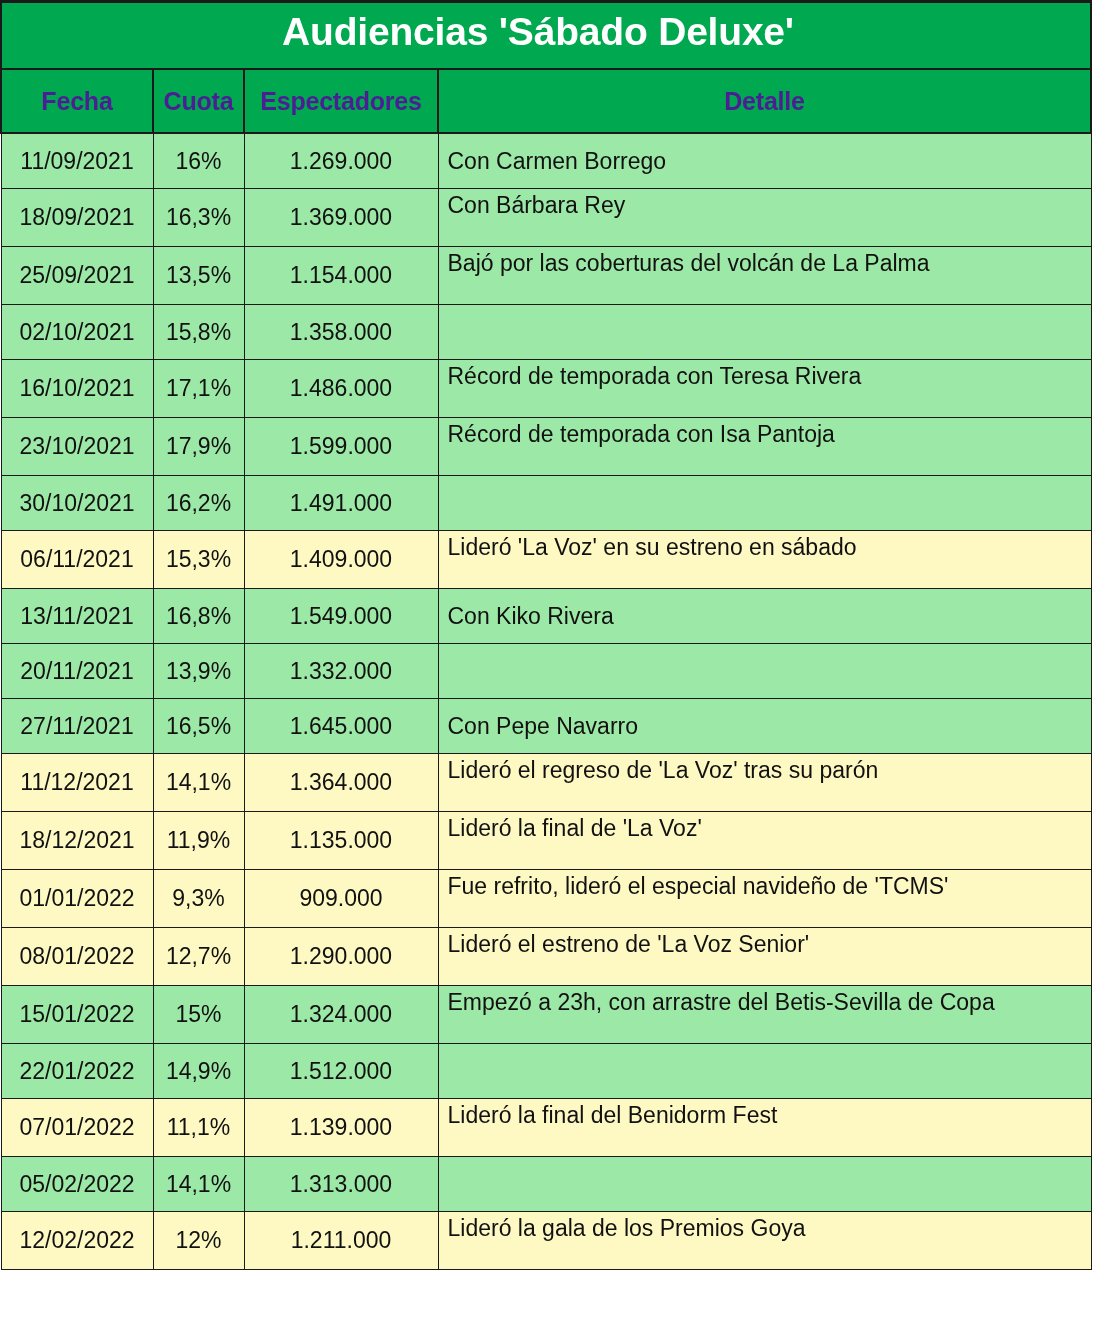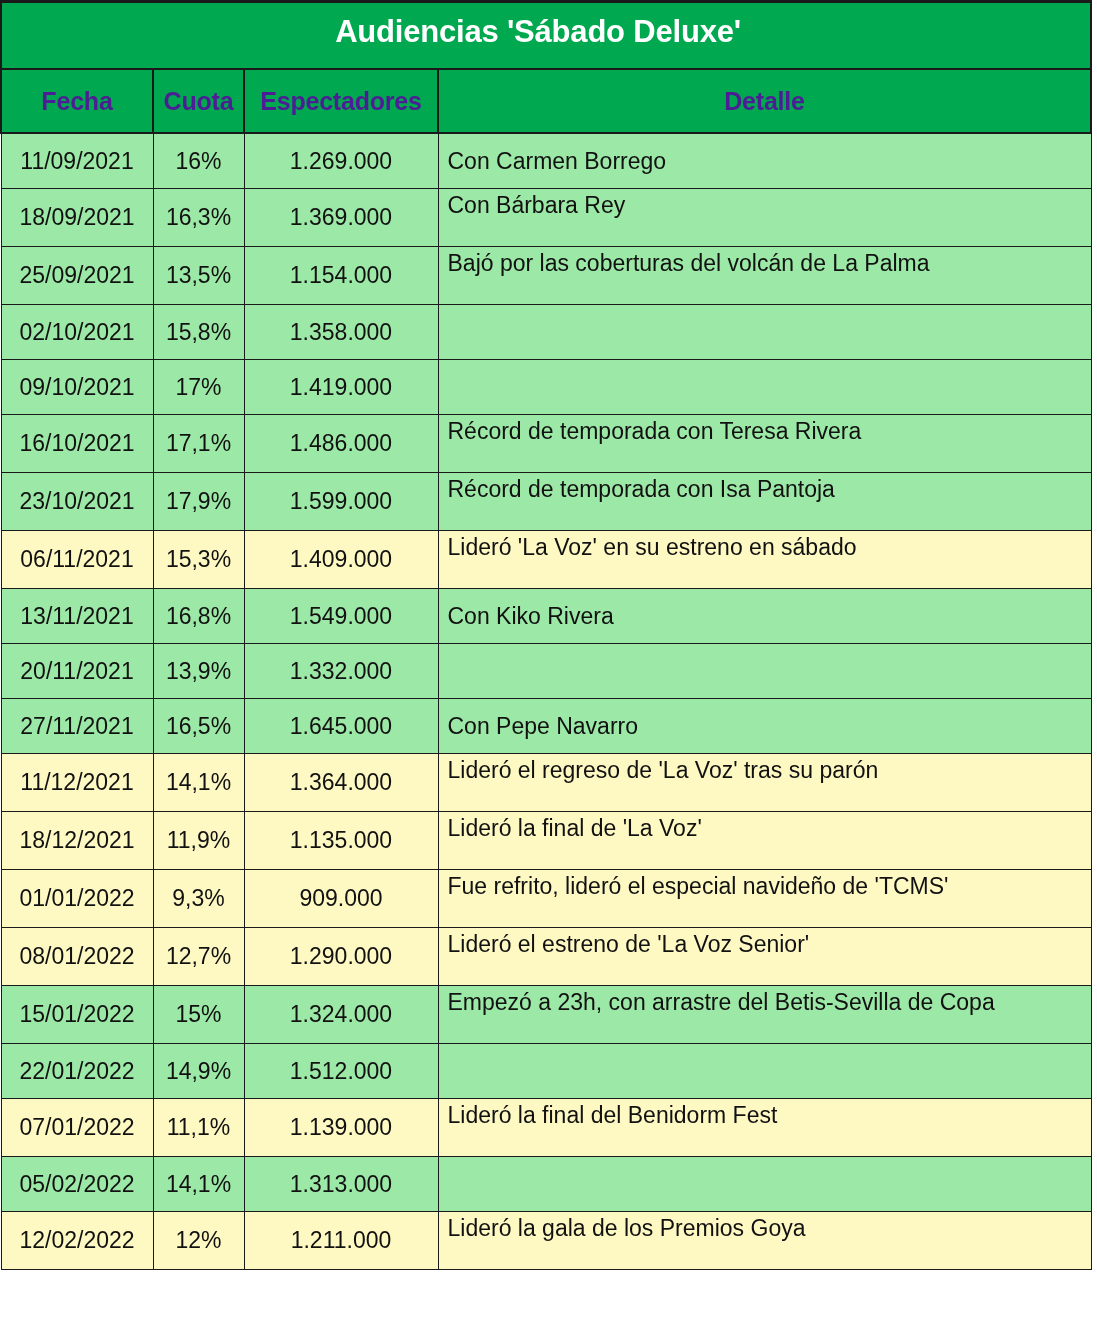--- a/index.html
+++ b/index.html
@@ -33,21 +33,21 @@
   col.c-fecha      { width: 152px; }
   col.c-cuota      { width:  91px; }
   col.c-espect     { width: 194px; }
   col.c-detalle    { width: 653px; }
 
   
   tr.title-row td {
     background: #00a94f;
     color: #ffffff;
     font-weight: bold;
-    font-size: 31px;
+    font-size: 39px;
     text-align: center;
     height: 57px;
     padding: 0 16px 8px 0;
     vertical-align: middle;
     border: 2px solid #1a1a1a;
     letter-spacing: -0.2px;
   }
 
   
   tr.head-row th {
@@ -132,38 +132,38 @@
           <td class="cuota">13,5%</td>
           <td class="espect">1.154.000</td>
           <td class="detalle">Bajó por las coberturas del volcán de La Palma</td>
         </tr>
         <tr class="bg-green">
           <td class="fecha">02/10/2021</td>
           <td class="cuota">15,8%</td>
           <td class="espect">1.358.000</td>
           <td class="detalle"></td>
         </tr>
-        <tr class="bg-green">
-          <td class="fecha">09/10/2021</td>
-          <td class="cuota">17%</td>
-          <td class="espect">1.419.000</td>
-          <td class="detalle"></td>
-        </tr>
         <tr class="bg-green det-top">
           <td class="fecha">16/10/2021</td>
           <td class="cuota">17,1%</td>
           <td class="espect">1.486.000</td>
           <td class="detalle">Récord de temporada con Teresa Rivera</td>
         </tr>
         <tr class="bg-green det-top">
           <td class="fecha">23/10/2021</td>
           <td class="cuota">17,9%</td>
           <td class="espect">1.599.000</td>
           <td class="detalle">Récord de temporada con Isa Pantoja</td>
         </tr>
+        <tr class="bg-green">
+          <td class="fecha">30/10/2021</td>
+          <td class="cuota">16,2%</td>
+          <td class="espect">1.491.000</td>
+          <td class="detalle"></td>
+        </tr>
         <tr class="bg-white det-top">
           <td class="fecha">06/11/2021</td>
           <td class="cuota">15,3%</td>
           <td class="espect">1.409.000</td>
           <td class="detalle">Lideró 'La Voz' en su estreno en sábado</td>
         </tr>
         <tr class="bg-green">
           <td class="fecha">13/11/2021</td>
           <td class="cuota">16,8%</td>
           <td class="espect">1.549.000</td>

